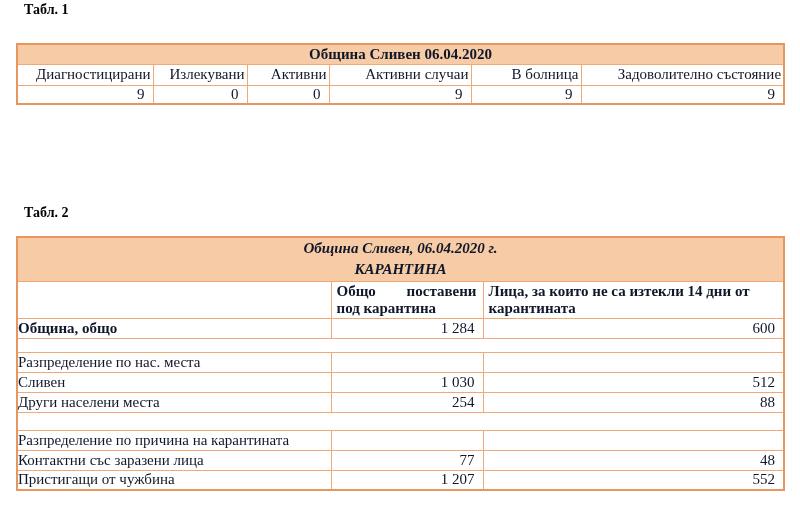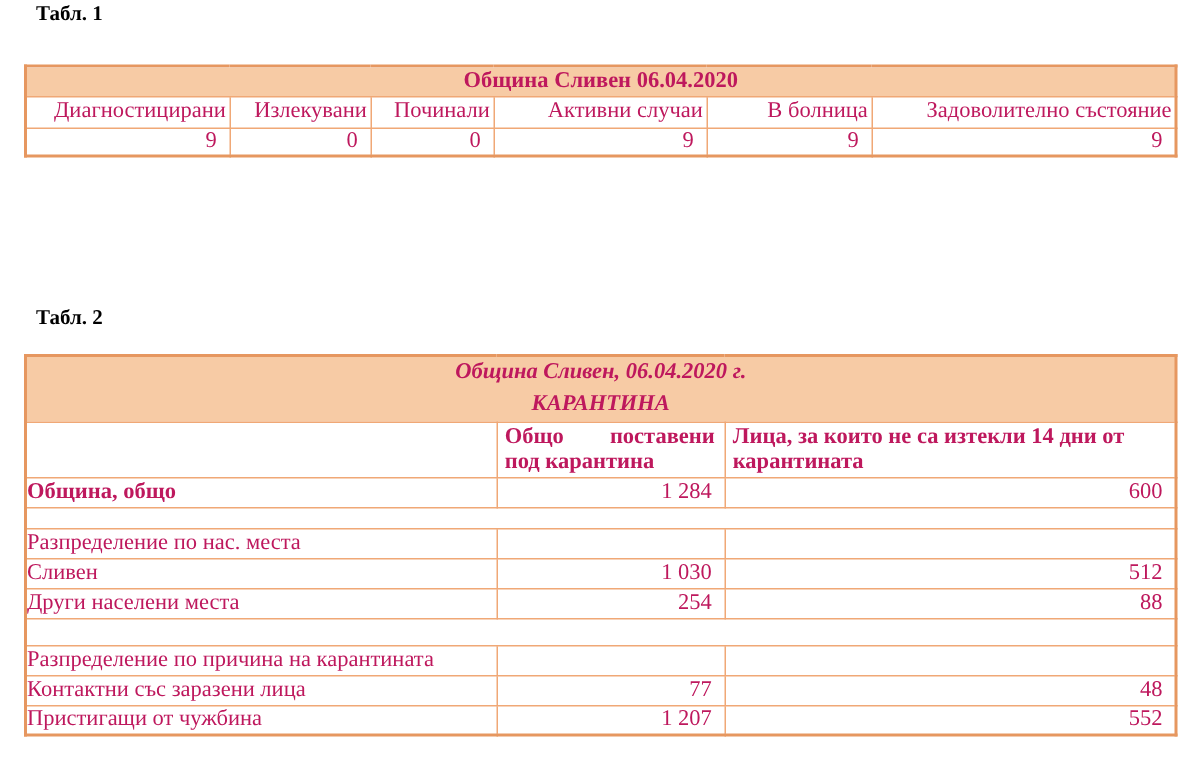--- a/index.html
+++ b/index.html
@@ -33,21 +33,21 @@
     table-layout: fixed;
     border: 2px solid #e69760;
   }
   #table1 { top: 43px; }
   #table2 { top: 236px; }
 
   td, th {
     border: 1px solid #f0a876;
     font-size: 15px;
     font-weight: normal;
-    color: #be185d;
+    color: #0f172a;
     padding: 0;
     overflow: hidden;
   }
   .caption-cell {
     background: #f7cba5;
     font-weight: bold;
     text-align: center;
     vertical-align: middle;
   }
   .caption-cell div { line-height: 21px; }
@@ -108,21 +108,21 @@
         <col style="width:110px">
         <col style="width:203px">
     </colgroup>
     <tbody>
         <tr class="r-cap1">
       <th class="caption-cell" colspan="6">Община Сливен 06.04.2020</th>
     </tr>
     <tr class="r-head1">
       <td class="hcell">Диагностицирани</td>
       <td class="hcell">Излекувани</td>
-      <td class="hcell">Починали</td>
+      <td class="hcell">Активни</td>
       <td class="hcell">Активни случаи</td>
       <td class="hcell">В болница</td>
       <td class="hcell">Задоволително състояние</td>
     </tr>
     <tr class="r-val1">
       <td class="num">9</td>
       <td class="num">0</td>
       <td class="num">0</td>
       <td class="num">9</td>
       <td class="num">9</td>

